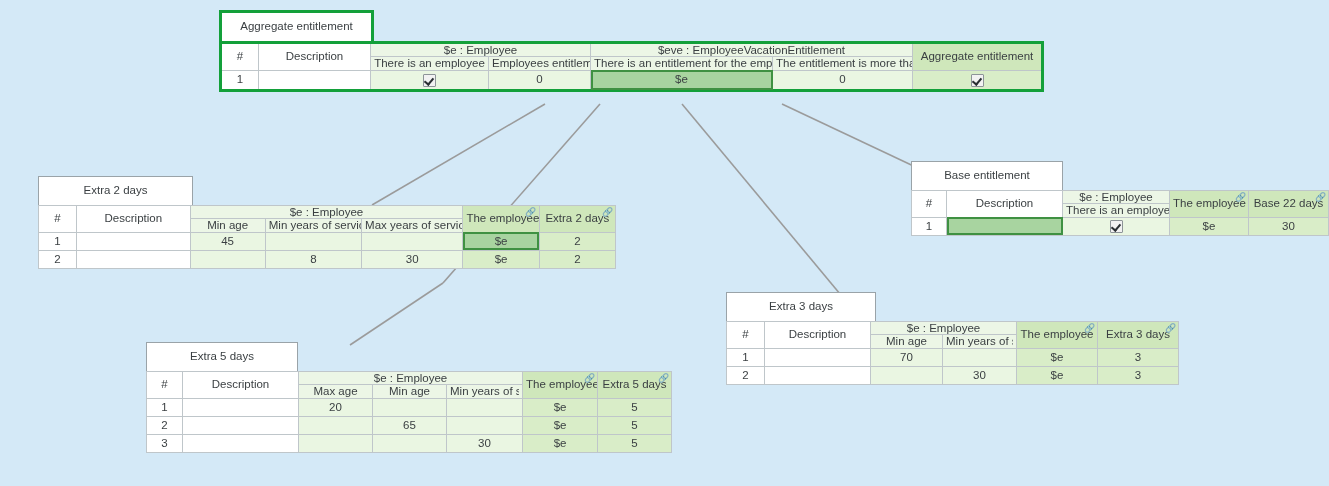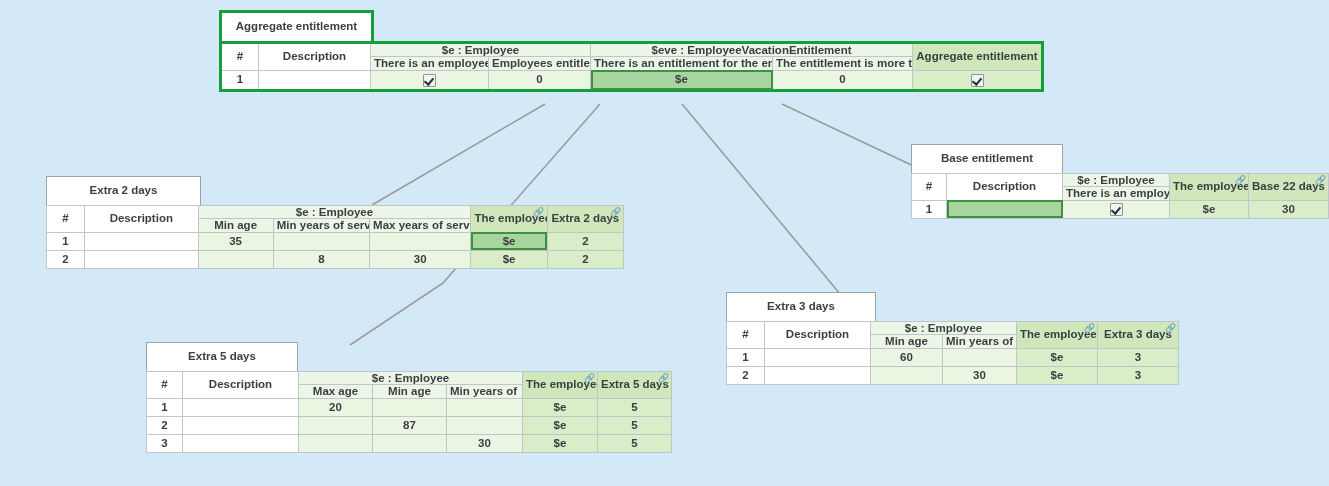--- a/index.html
+++ b/index.html
@@ -16,21 +16,20 @@
   }
   #links {
     position: absolute; left: 0; top: 0;
     width: 1329px; height: 486px;
     pointer-events: none;
     z-index: 1;
   }
   .dtable {
     position: absolute;
     z-index: 2;
-    font-weight: bold;
   }
   .tab {
     background: #ffffff;
     border: 1px solid #9aa3a8;
     border-bottom: none;
     font-size: 11.5px;
     color: #3a3f42;
     text-align: center;
     line-height: 1;
     padding: 8px 10px 8px 10px;
@@ -161,21 +160,21 @@
           <td class="body-cond thickline sel">$e</td>
           <td class="body-cond thickline">0</td>
           <td class="body-act thickline">
             <span class="chk"></span>
           </td>
         </tr>
       </tbody>
     </table>
   </div>
 
-  <div class="dtable" id="t-extra2" style="left:23px; top:176px;padding-left:23px;">
+  <div class="dtable" id="t-extra2" style="left:15px; top:176px;padding-left:23px;">
     <div class="tab" style="width:155px;">Extra 2 days</div>
     <table class="grid" style="width:578px;">
       <colgroup>
         <col style="width:38px">
           <col style="width:113px">
         <col style="width:75px">
           <col style="width:96px">
           <col style="width:101px">
         <col style="width:76px">
           <col style="width:76px">
@@ -195,40 +194,40 @@
           </td>
         </tr>
         <tr>
           <td class="hdr-cond">Min age</td>
           <td class="hdr-cond">Min years of service</td>
           <td class="hdr-cond">Max years of service</td>
         </tr>
         <tr style="height:18px;">
           <td class="body-plain thickline">1</td>
           <td class="body-plain thickline"></td>
-          <td class="body-cond thickline">35</td>
+          <td class="body-cond thickline">45</td>
           <td class="body-cond thickline"></td>
           <td class="body-cond thickline"></td>
           <td class="body-act thickline sel">$e</td>
           <td class="body-act thickline">2</td>
         </tr>
         <tr style="height:18px;">
           <td class="body-plain">2</td>
           <td class="body-plain"></td>
           <td class="body-cond"></td>
           <td class="body-cond">8</td>
           <td class="body-cond">30</td>
           <td class="body-act">$e</td>
           <td class="body-act">2</td>
         </tr>
       </tbody>
     </table>
   </div>
 
-  <div class="dtable" id="t-base" style="left:911px; top:144px;">
+  <div class="dtable" id="t-base" style="left:911px; top:161px;">
     <div class="tab" style="width:152px;">Base entitlement</div>
     <table class="grid" style="width:417px;">
       <colgroup>
         <col style="width:35px">
           <col style="width:116px">
         <col style="width:107px">
         <col style="width:79px">
           <col style="width:80px">
       </colgroup>
       <tbody>
@@ -288,21 +287,21 @@
         </tr>
         <tr>
           <td class="hdr-cond">Min age</td>
           <td class="hdr-cond clip">
             <span>Min years of service</span>
           </td>
         </tr>
         <tr style="height:18px;">
           <td class="body-plain thickline">1</td>
           <td class="body-plain thickline"></td>
-          <td class="body-cond thickline">60</td>
+          <td class="body-cond thickline">70</td>
           <td class="body-cond thickline"></td>
           <td class="body-act thickline">$e</td>
           <td class="body-act thickline">3</td>
         </tr>
         <tr style="height:18px;">
           <td class="body-plain">2</td>
           <td class="body-plain"></td>
           <td class="body-cond"></td>
           <td class="body-cond">30</td>
           <td class="body-act">$e</td>
@@ -351,21 +350,21 @@
           <td class="body-cond thickline">20</td>
           <td class="body-cond thickline"></td>
           <td class="body-cond thickline"></td>
           <td class="body-act thickline">$e</td>
           <td class="body-act thickline">5</td>
         </tr>
         <tr style="height:18px;">
           <td class="body-plain">2</td>
           <td class="body-plain"></td>
           <td class="body-cond"></td>
-          <td class="body-cond">87</td>
+          <td class="body-cond">65</td>
           <td class="body-cond"></td>
           <td class="body-act">$e</td>
           <td class="body-act">5</td>
         </tr>
         <tr style="height:18px;">
           <td class="body-plain">3</td>
           <td class="body-plain"></td>
           <td class="body-cond"></td>
           <td class="body-cond"></td>
           <td class="body-cond">30</td>

